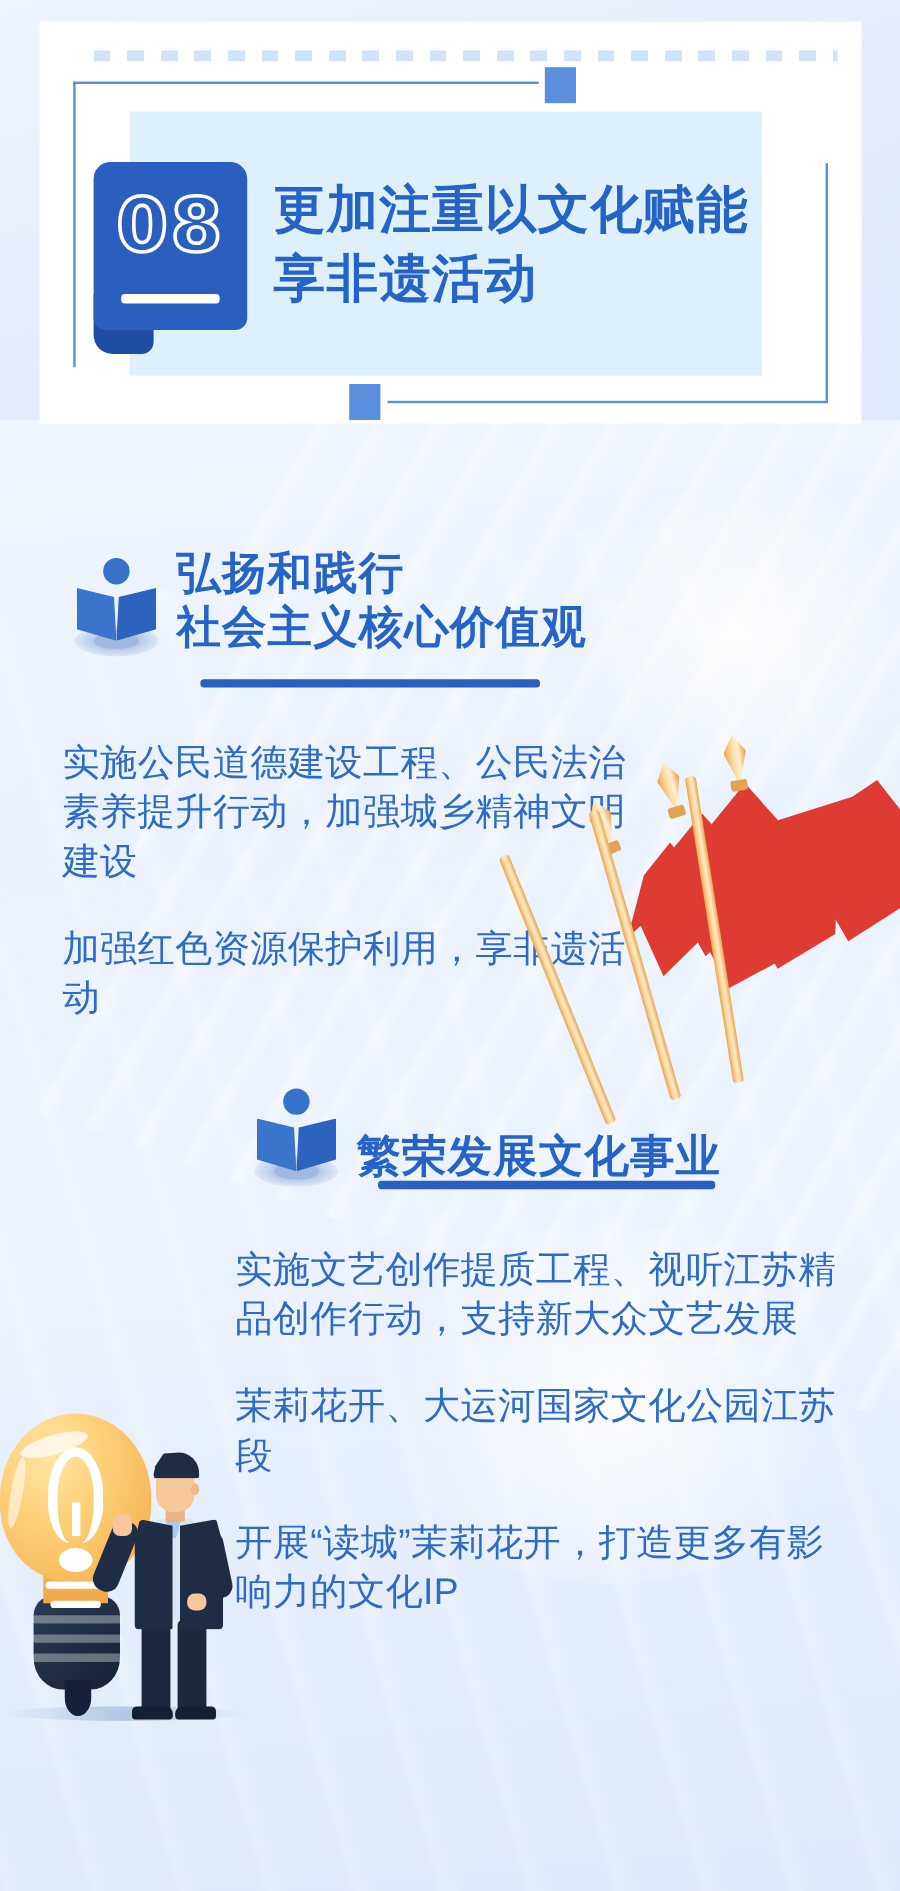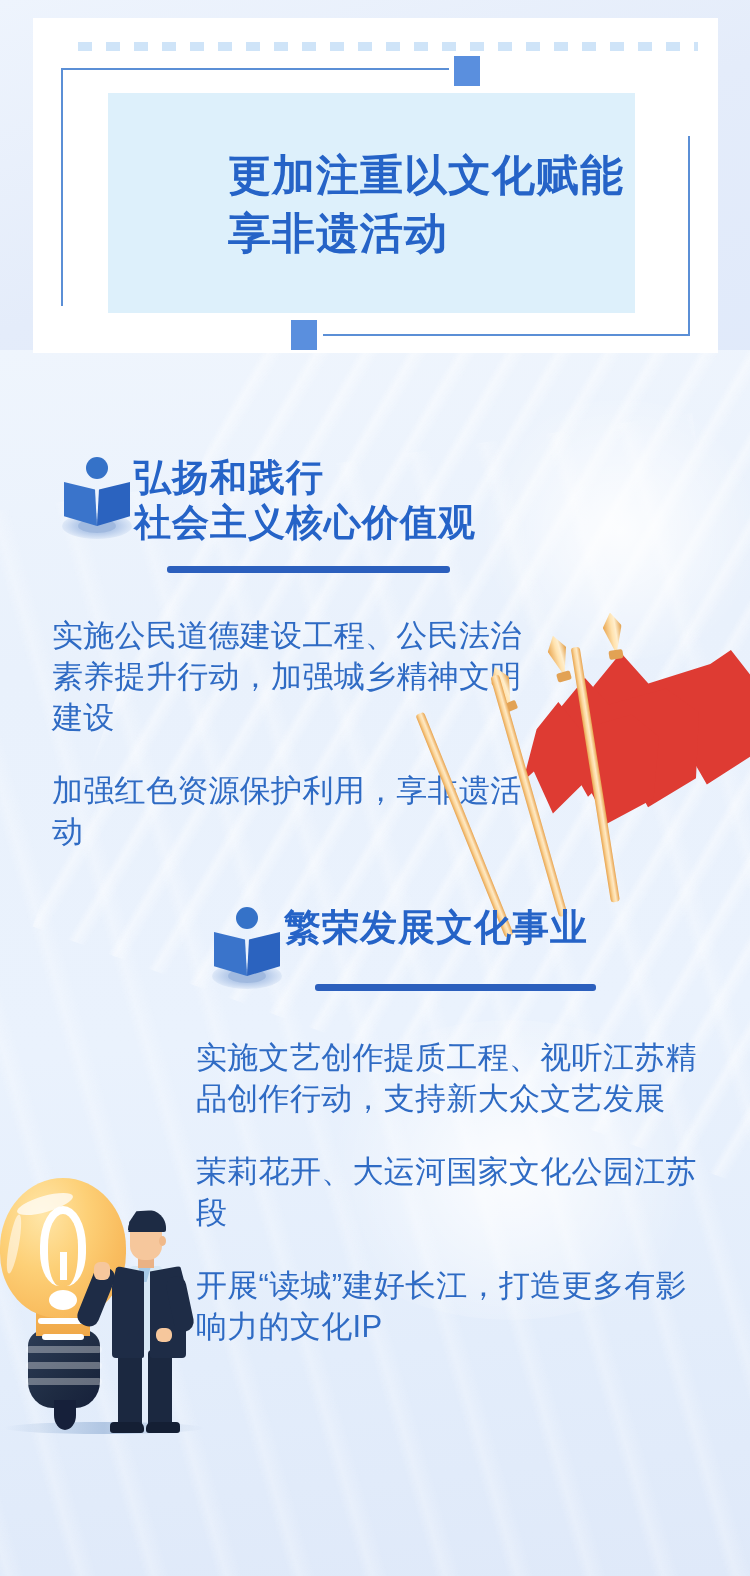--- a/index.html
+++ b/index.html
@@ -169,20 +169,22 @@
     line-height: 58px;
     color: #2563c7;
     letter-spacing: 1px;
     white-space: pre-line;
   }
 
   
   .section-head {
     position: absolute;
     display: flex;
+    align-items: flex-end;
+    gap: 13px;
   }
 
   .head-icon {
     position: relative;
     width: 74px; height: 86px;
     flex: 0 0 74px;
   }
   .head-icon .shadow {
     position: absolute;
     left: 2px; bottom: 2px;
@@ -418,20 +420,27 @@
     <div class="frame-line" id="frame-v-left"></div>
     <div class="frame-line" id="frame-h-top"></div>
     <div class="frame-line" id="frame-v-right"></div>
     <div class="frame-line" id="frame-h-bottom"></div>
 
     <div class="sq-accent" id="sq-top"></div>
     <div class="sq-accent" id="sq-bottom"></div>
 
     <div id="title-panel"></div>
 
+    <div id="badge">
+      <div id="badge-fold"></div>
+      <div id="badge-body">
+        <div id="badge-num">08</div>
+        <div id="badge-bar"></div>
+      </div>
+    </div>
 
     <div id="main-title">更加注重以文化赋能
 享非遗活动</div>
   </div>
 
   <div class="section-head" style="left:60px; top:455px;">
     <div class="head-icon">
       <div class="shadow"></div>
       <div class="shadow-core"></div>
       <div class="page-l"></div>
@@ -480,21 +489,21 @@
       <div class="page-r"></div>
       <div class="dot"></div>
     </div>
     <div class="head-text">繁荣发展文化事业</div>
   </div>
   <div class="head-rule" style="left:315px; top:984px; width:281px;"></div>
 
   <div class="body-block" style="left:196px; top:1037px; width:506px;">
     <p>实施文艺创作提质工程、视听江苏精品创作行动，支持新大众文艺发展</p>
     <p>茉莉花开、大运河国家文化公园江苏段</p>
-    <p>开展“读城”建好长江，打造更多有影响力的文化IP</p>
+    <p>开展“读城”茉莉花开，打造更多有影响力的文化IP</p>
   </div>
 
   <div id="bulb-scene">
     <div id="bulb-ground"></div>
 
     <div id="bulb-base"></div>
     <div class="base-ring" style="top:168px;"></div>
     <div class="base-ring" style="top:184px;"></div>
     <div class="base-ring" style="top:200px;"></div>
     <div id="bulb-tip"></div>

